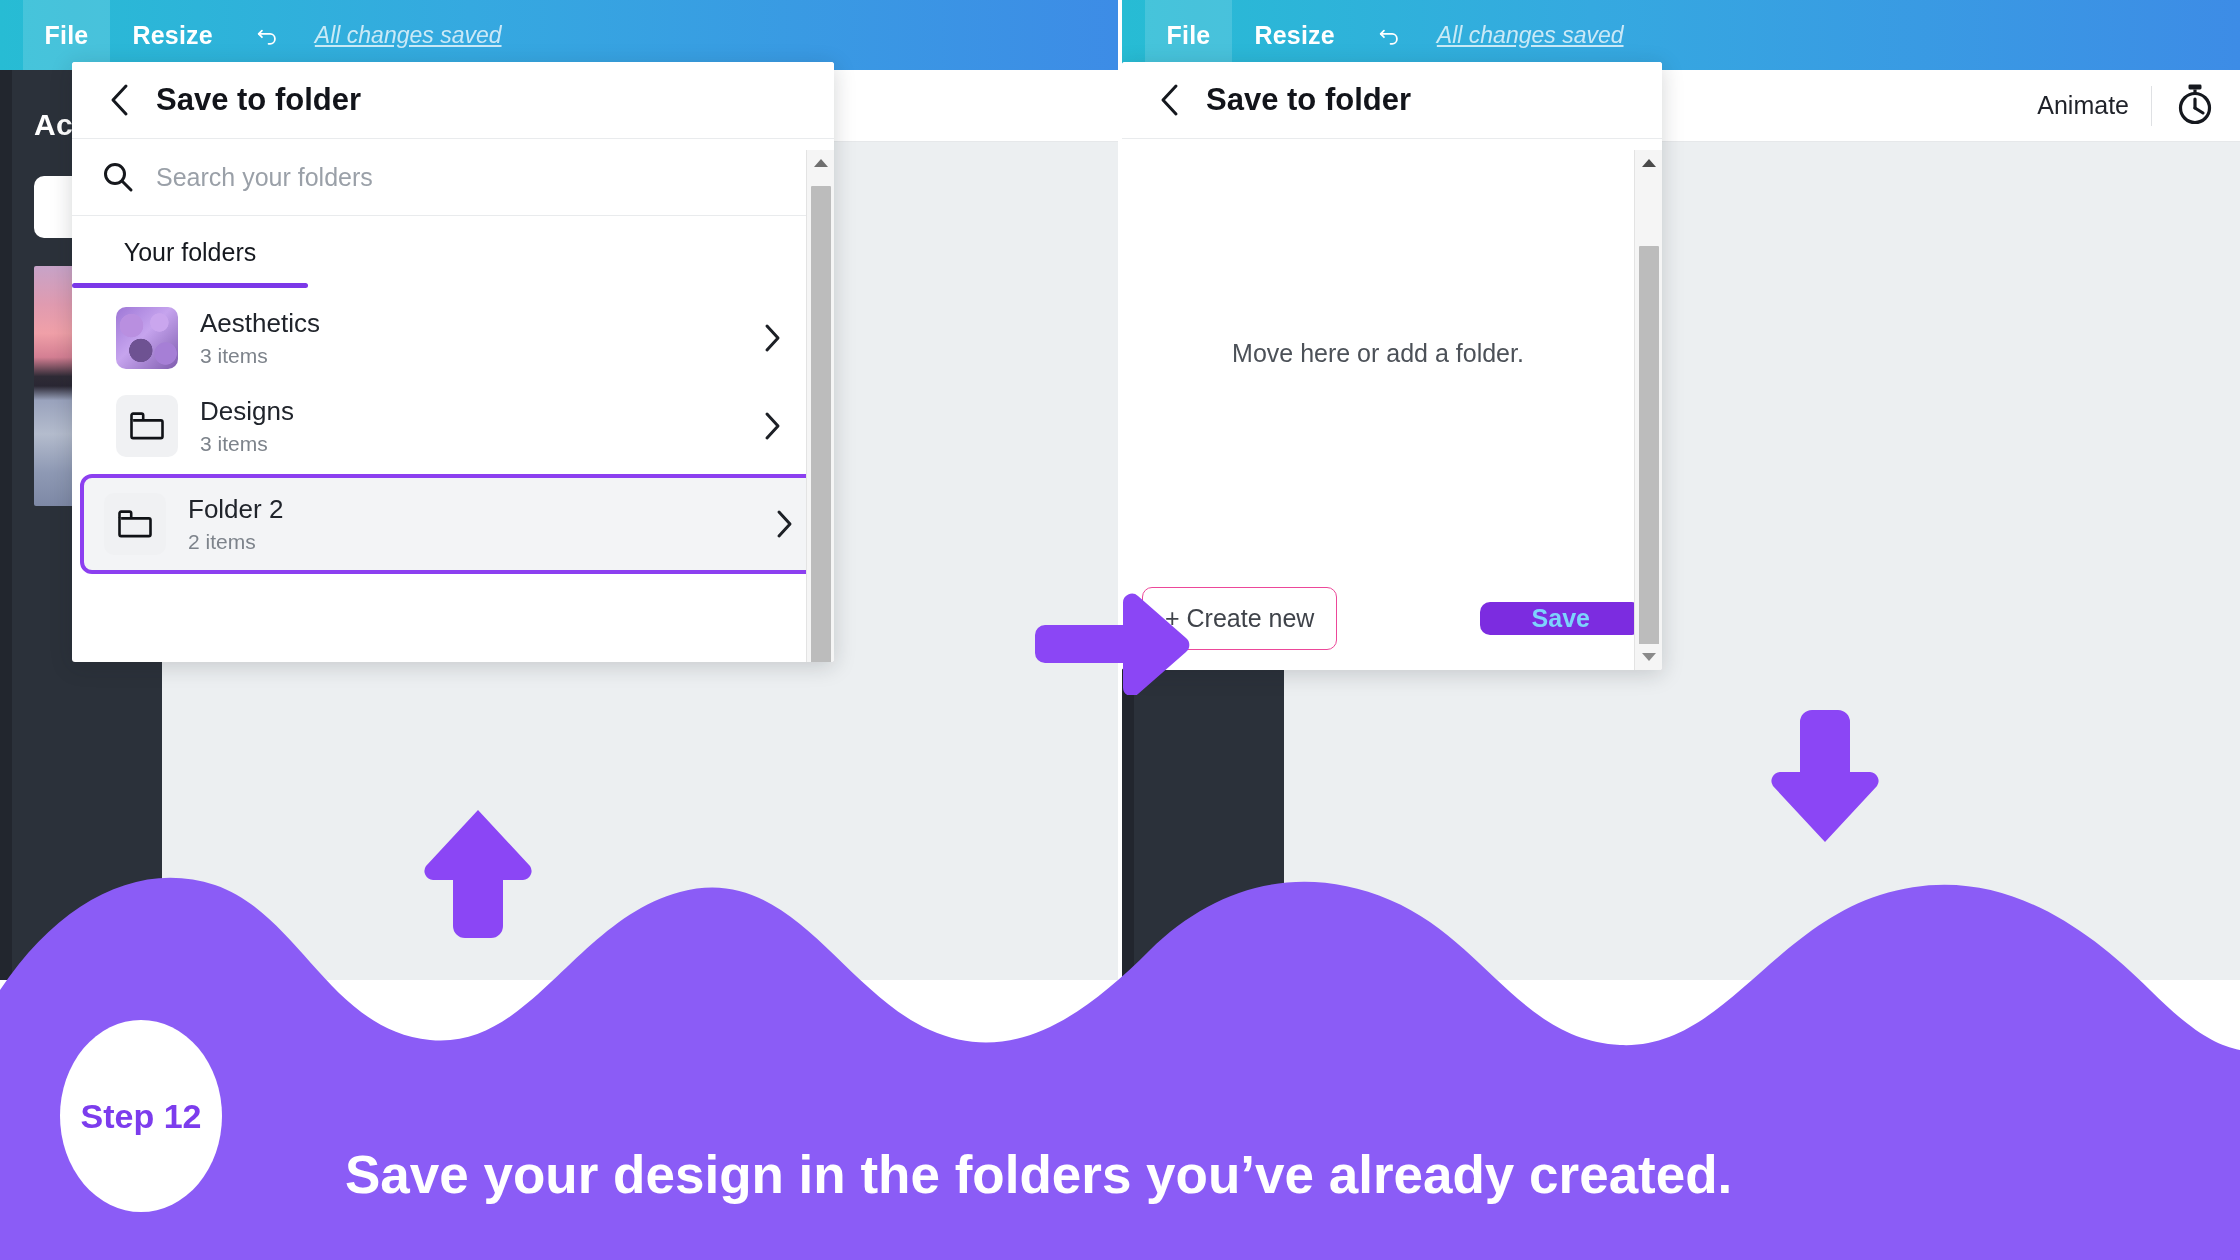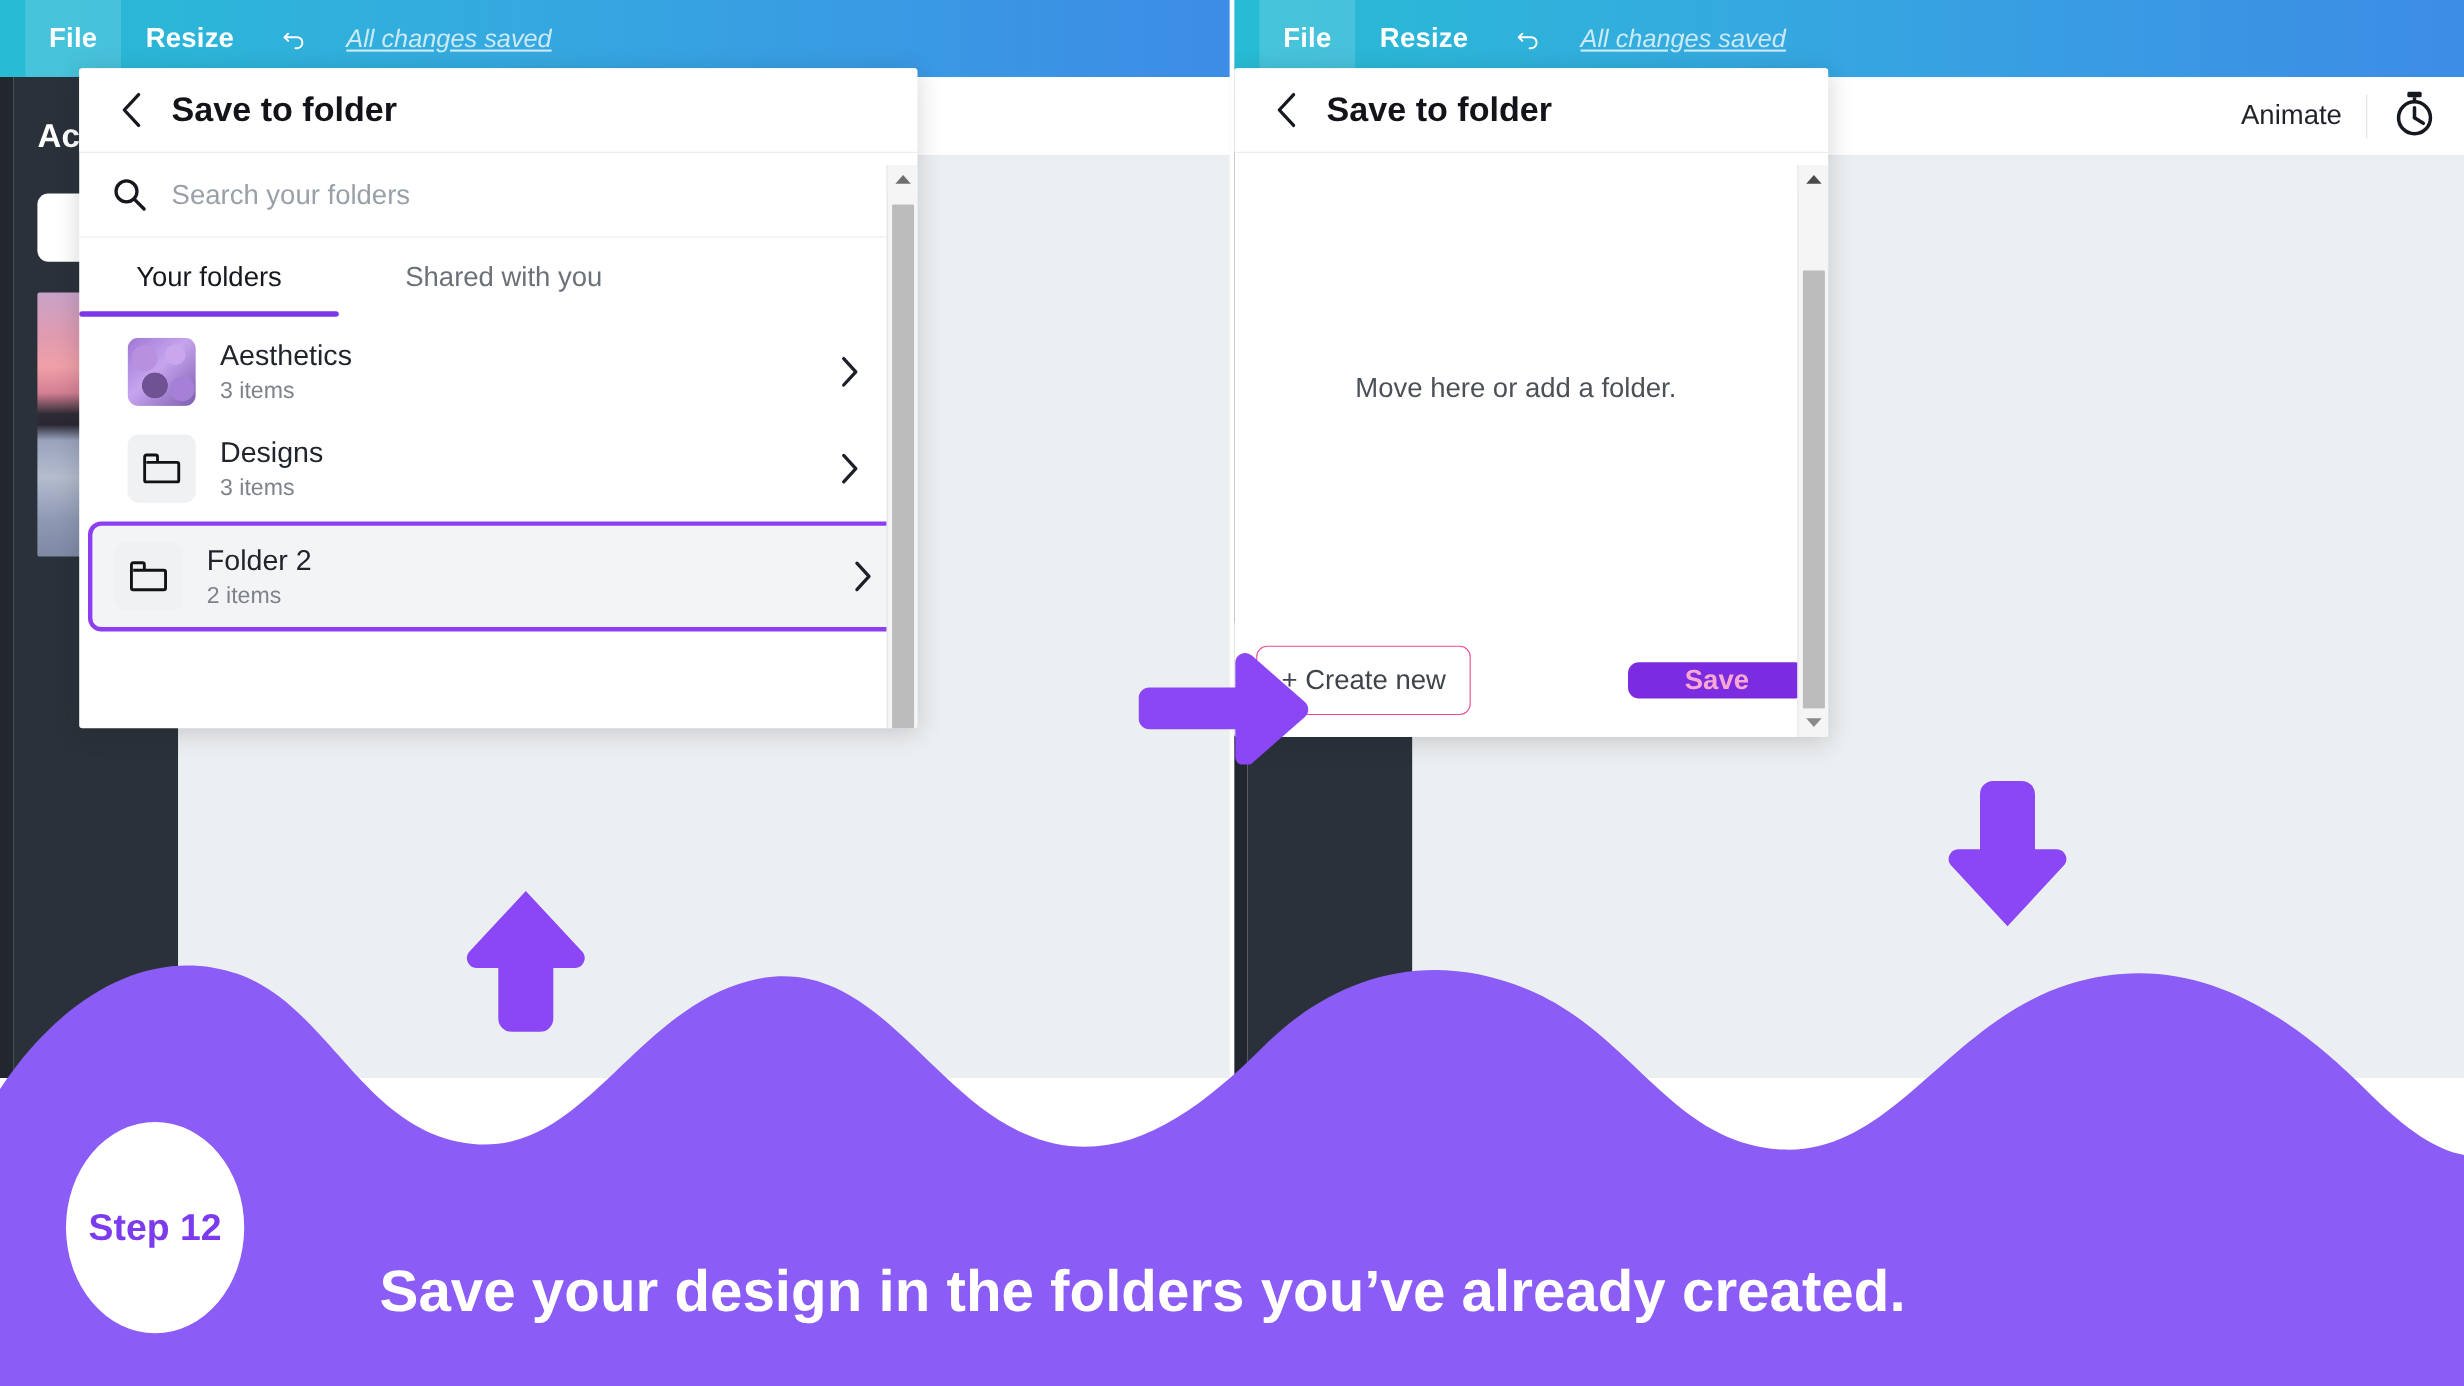--- a/index.html
+++ b/index.html
@@ -128,21 +128,21 @@
     position: absolute; left: 0; right: 0; bottom: 0; height: 104px;
     display:flex; align-items:center; justify-content: space-between; padding: 0 20px;
     background: #ffffff;
   }
   .btn-create {
     border: 1px solid #ec4899; background:#fff; color:#3f434a; border-radius: 10px;
     font-size: 25px; padding: 16px 22px; cursor: pointer; white-space:nowrap;
     font-family: "Liberation Sans", sans-serif;
   }
   .btn-save {
-    background:#7c2ce0; color:#f9a8d4; border: none; border-radius: 10px;
+    background:#7c2ce0; color:#7dd3fc; border: none; border-radius: 10px;
     font-size: 25px; font-weight: 700; padding: 2px 52px; cursor: pointer;
     font-family: "Liberation Sans", sans-serif;
   }
 
   
   .scrollbar {
     position: absolute; top: 0; right: 0; width: 28px; bottom: 0; background:#f5f5f5;
     border-left: 1px solid #e3e3e3;
   }
   .sb-btn { height: 26px; display:flex; align-items:center; justify-content:center; background:#f5f5f5; }
@@ -219,21 +219,20 @@
             <circle cx="14" cy="14" r="9.5" stroke="#16181d" stroke-width="3"></circle>
             <path d="M21 21 L30 30" stroke="#16181d" stroke-width="3" stroke-linecap="round"></path>
           </svg>
         </div>
         <input type="text" placeholder="Search your folders" style="">
       </div>
       <div class="dlg-divider"></div>
 
       <div class="dlg-tabs">
         <div class="dlg-tab active" style="width:236px;">Your folders</div>
-        <div class="dlg-tab" style="width:300px;">Shared with you</div>
       </div>
 
       <div class="folder-list">
         <div class="folder-row">
           <div class="f-thumb img"></div>
           <div class="f-text">
             <div class="f-name">Aesthetics</div>
             <div class="f-count">3 items</div>
           </div>
           <div class="f-chev">

